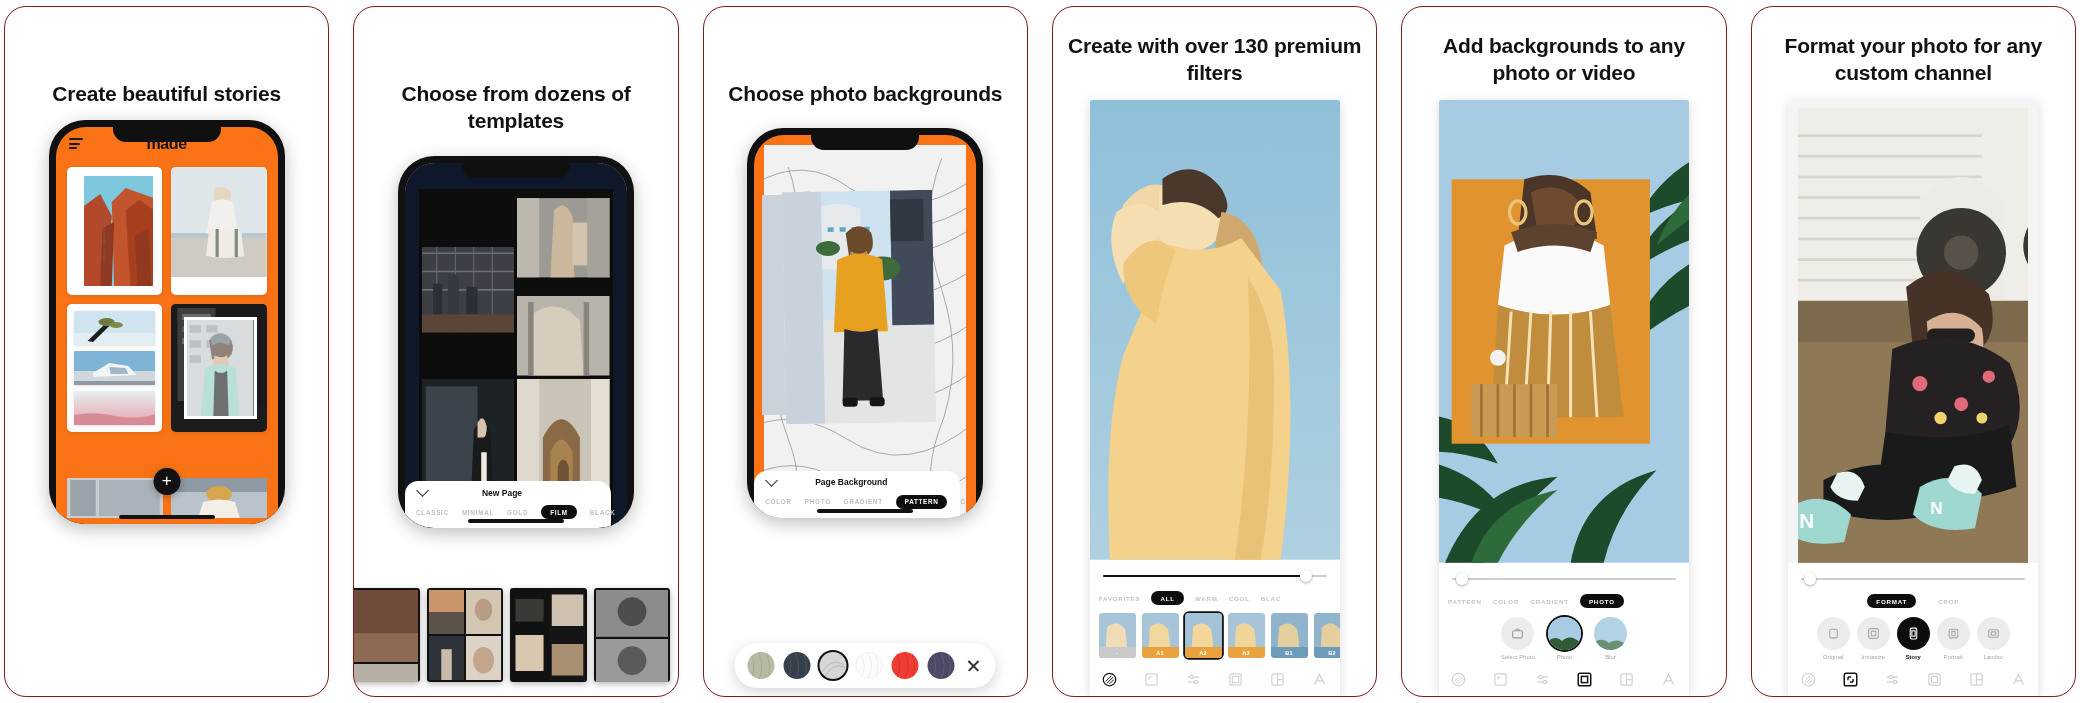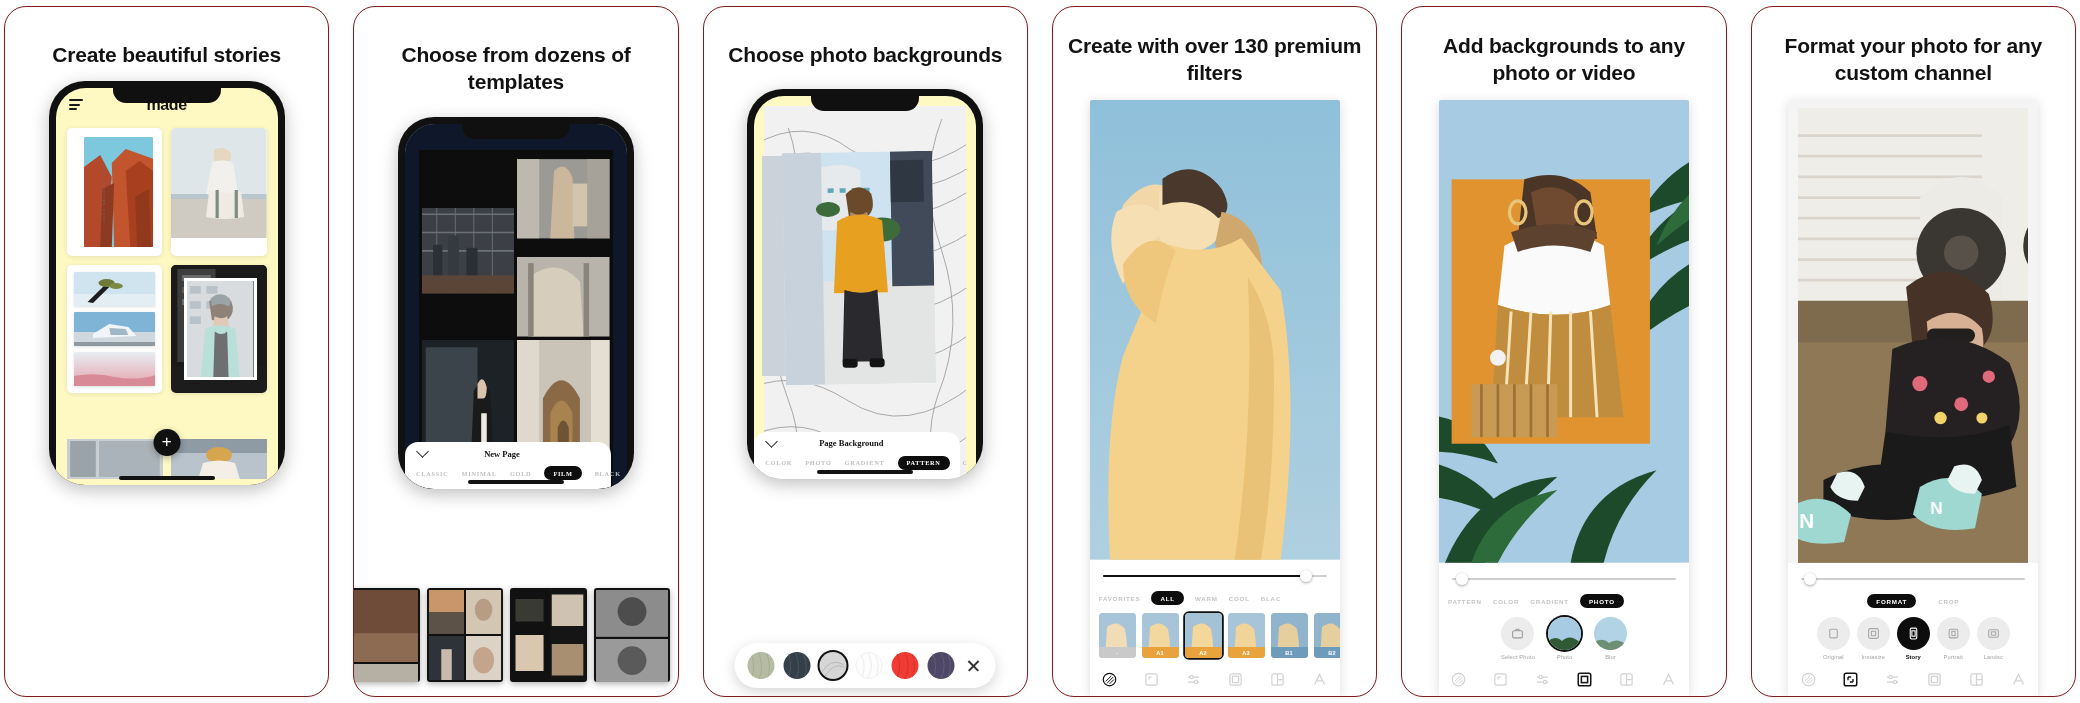--- a/index.html
+++ b/index.html
@@ -30,21 +30,21 @@
   }
   .headline{
     text-align:center;
     font-weight:700;
     color:#121212;
     line-height:1.27;
     letter-spacing:-.2px;
     padding:0 10px;
   }
   .card-a .headline, .card-b .headline, .card-c .headline{
-    font-size:21px; margin-top:35px;
+    font-size:21px; margin-top:74px;
   }
   .card-d .headline, .card-e .headline, .card-f .headline{
     font-size:21px; margin-top:26px;
   }
 
   
   .phone{
     position:relative;
     width:236px;
     border-radius:36px;
@@ -54,21 +54,21 @@
     overflow:hidden;
   }
   .phone .notch{
     position:absolute; top:0; left:50%; transform:translateX(-50%);
     width:108px; height:22px; background:#101010;
     border-bottom-left-radius:13px; border-bottom-right-radius:13px;
     z-index:6;
   }
   .screen{
     position:relative;
-    background:#fef9c3;
+    background:#f97316;
     border-radius:30px 30px 0 0;
     overflow:hidden;
     height:100%;
   }
   .homebar{
     position:absolute; bottom:5px; left:50%; transform:translateX(-50%);
     width:96px; height:4px; border-radius:3px; background:#121212; z-index:9;
   }
 
   
@@ -104,21 +104,21 @@
   .lastrow{ position:absolute; left:11px; right:11px; bottom:6px; height:40px; display:flex; gap:8px; overflow:hidden;}
 
   
   .card-b .phone{ margin-top:22px; height:372px; background:#111; }
   .card-b .screen{ background:#9a9a9a; }
   .editor{ position:absolute; inset:0; background:#0f172a; }
   .canvas{ position:absolute; top:26px; left:14px; right:14px; bottom:0; background:#0c0c0c; display:grid; grid-template-columns:1fr 1fr; gap:3px; padding:3px;}
   .cslot{ overflow:hidden; }
   .sheet{
     position:absolute; left:0; right:16px; bottom:0; background:#fff;
-    border-radius:13px 13px 0 0; padding:9px 12px 0 0; z-index:7;font-family:Liberation Serif, serif;
+    border-radius:13px 13px 0 0; padding:9px 12px 0 0; z-index:7;
   }
   .sheet-head{ display:flex; align-items:center; padding:0 13px 8px 13px; position:relative; }
   .chev{ width:9px; height:9px; border-left:1.6px solid #222; border-bottom:1.6px solid #222; transform:rotate(-45deg); margin-top:-4px;}
   .sheet-title{ position:absolute; left:0; right:0; text-align:center; font-size:8.5px; font-weight:700; color:#111;}
   .tabs{ display:flex; align-items:center; gap:13px; padding:2px 11px 9px 11px; font-size:6.3px; font-weight:700; letter-spacing:.75px; color:#bfbfbf; white-space:nowrap;}
   .tabs .on{ background:#0d0d0d; color:#fff; border-radius:9px; padding:3.5px 9px; letter-spacing:.7px;}
   .tmpls{ position:absolute; bottom:14px; left:0; right:0; display:flex; gap:7px; padding:0 8px; z-index:9;}
   .tmpl{ flex:1; height:94px; background:#111; border-radius:3px; box-shadow:0 2px 6px rgba(0,0,0,.3); overflow:hidden; display:flex; flex-direction:column; gap:2px; padding:2px;}
   .tmpl.wide{ margin-left:-18px; }
   .tmpl .r{ flex:1; display:flex; gap:2px;}

